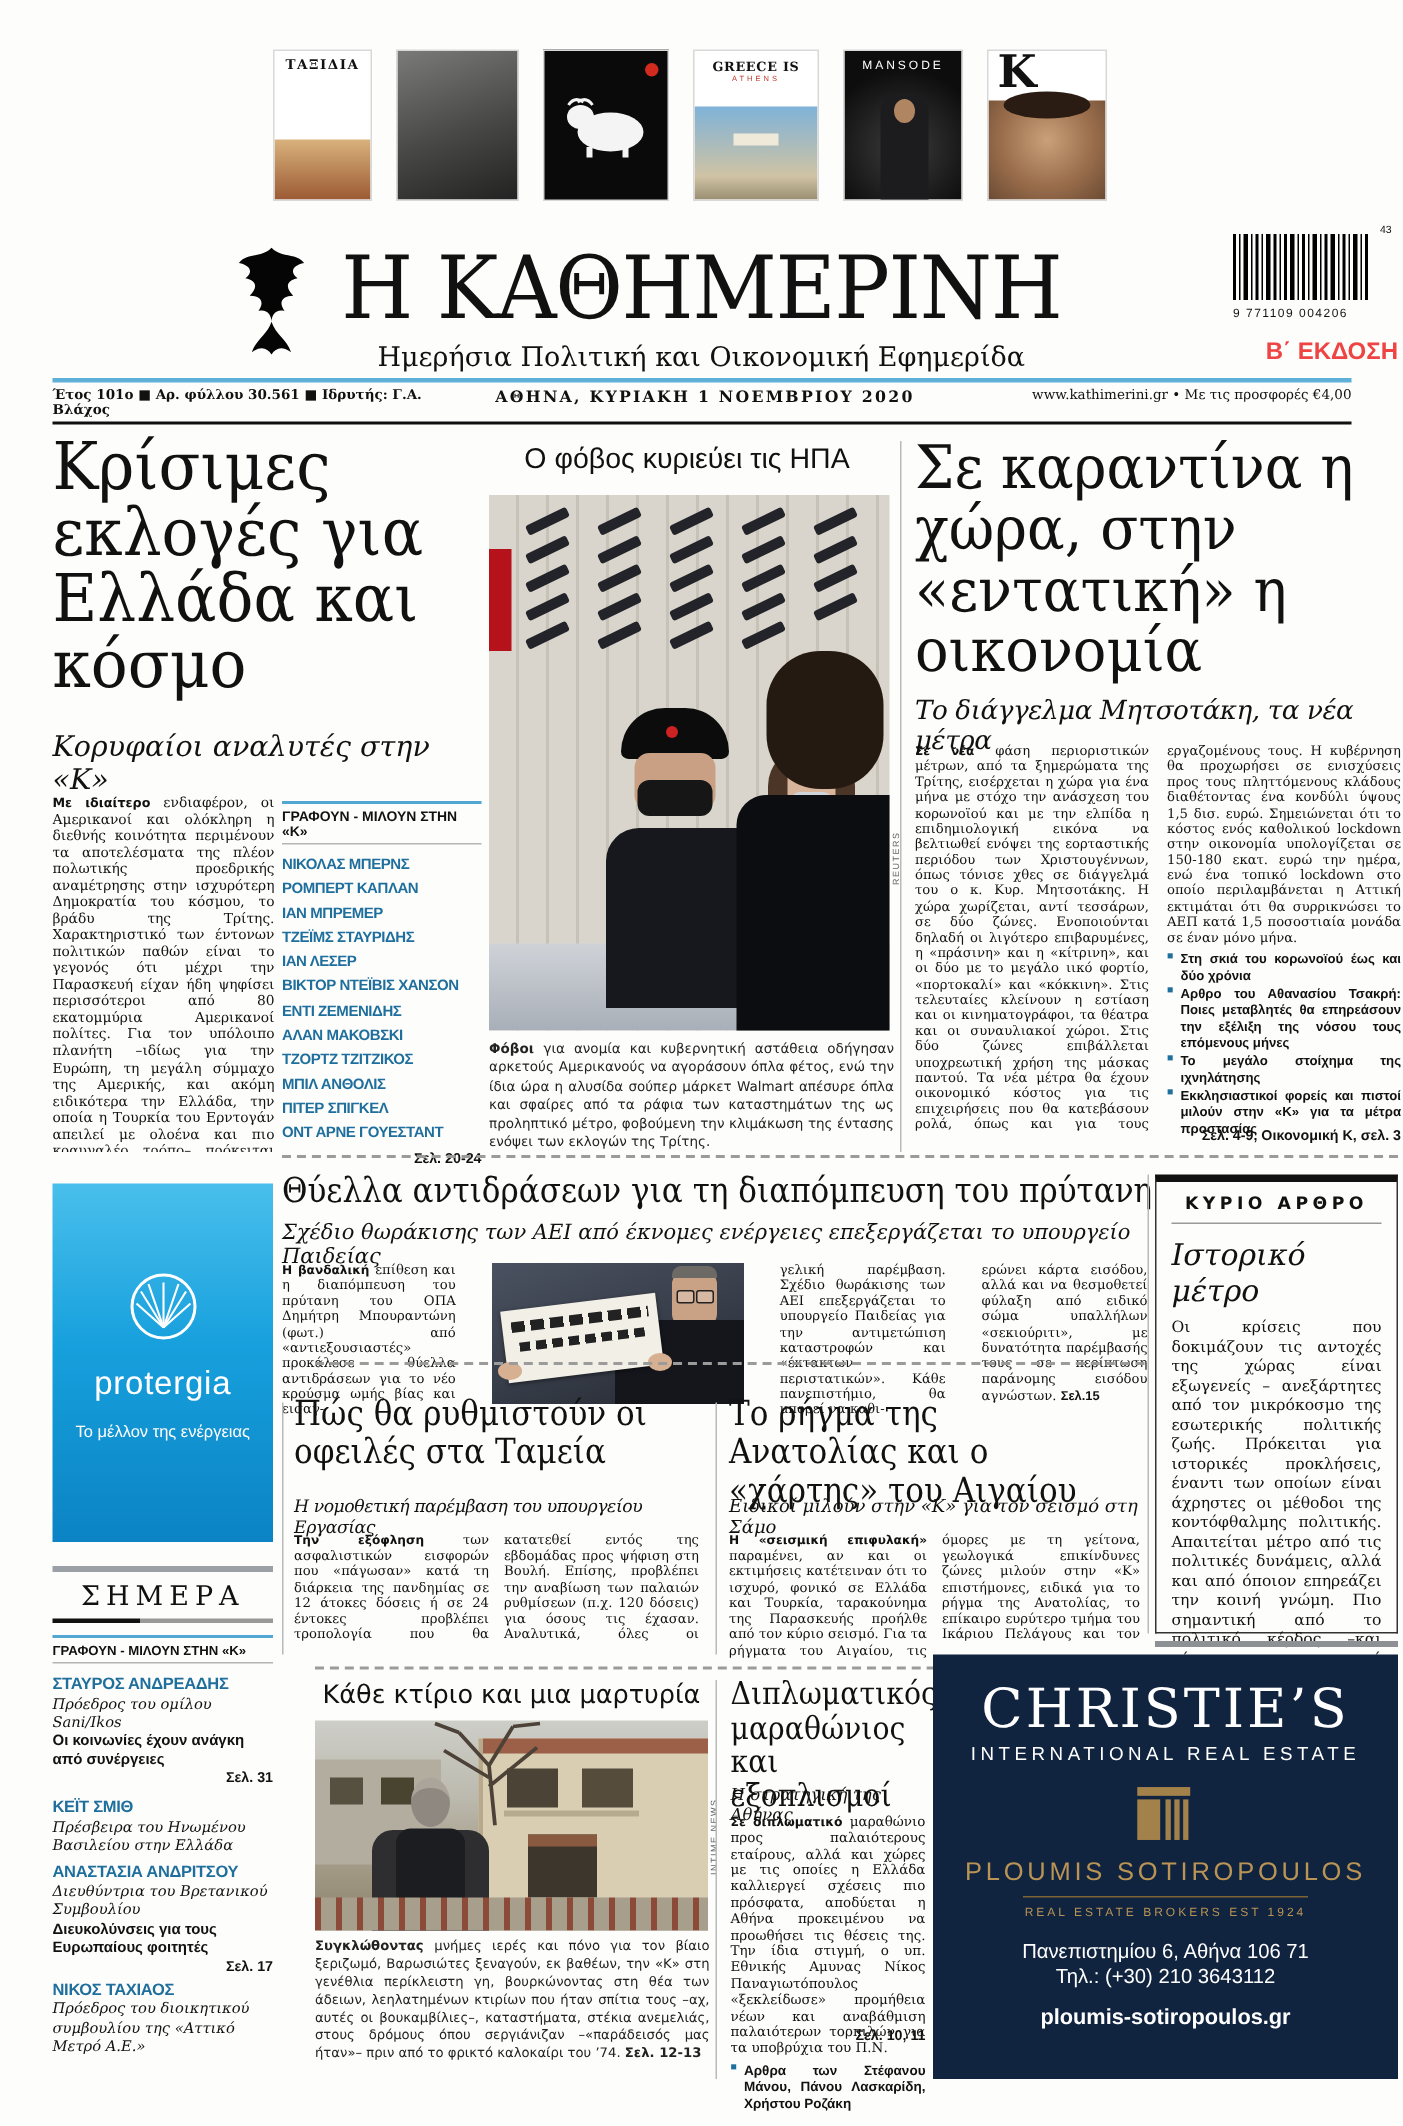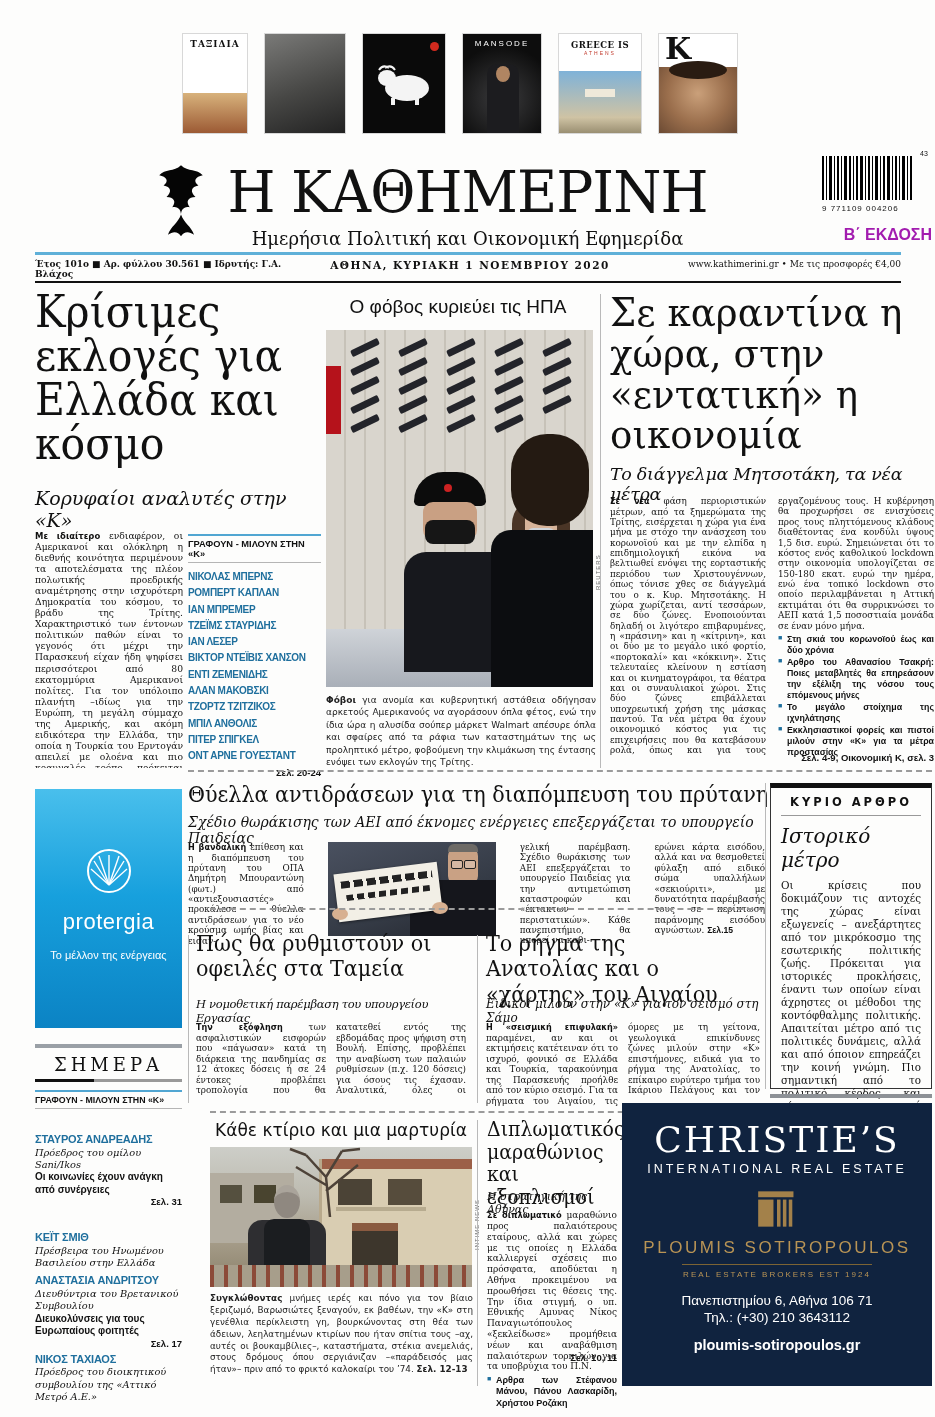--- a/index.html
+++ b/index.html
@@ -13,21 +13,21 @@
   .deck{font-style:italic;margin:0;}
   .vrule{width:1px;background:#b9b9b9;}
   .dash{border-top:2px dashed #9b9b9b;height:0;}
   .pgref{font-weight:bold;font-family:"Liberation Sans",sans-serif;}
   
   #strip{left:182px;top:33px;width:505px;height:101px;display:flex;gap:16px;}
   .cov{height:101px;position:relative;border:1px solid #d8d8d8;box-sizing:border-box;overflow:hidden;flex:none;}
   
   #title{left:0;top:158px;width:935px;text-align:center;font-size:58px;letter-spacing:-1px;transform:scaleX(.95);}
   #subtitle{left:0;top:228px;width:935px;text-align:center;font-size:18px;}
-  #edition{left:700px;top:226px;width:232px;text-align:right;font-weight:bold;font-size:16px;color:#a21caf;}
+  #edition{left:700px;top:226px;width:232px;text-align:right;font-weight:bold;font-size:16px;color:#ef4444;}
   #bluerule{left:35px;top:252px;width:866px;height:3px;background:#5fb0d8;}
   #blackrule{left:35px;top:281px;width:866px;height:2px;background:#111;}
   .dl{top:259px;font-size:9.5px;}
   
   #llh{left:35px;top:290px;width:290px;font-size:44px;line-height:1.0;transform:scaleX(.93);}
   #lld{left:35px;top:487px;width:290px;font-size:19px;}
   #llb{left:35px;top:530px;width:148px;height:238px;font-size:9.2px;line-height:1.2;overflow:hidden;}
   
   #wbox{left:188px;top:534px;width:133px;}
   .kickhead{border-top:2px solid #51a6d2;border-bottom:1px solid #b5b5b5;font-weight:bold;
@@ -110,21 +110,21 @@
   #prot .ptag{font-size:11px;margin-top:14px;font-family:"Liberation Sans",sans-serif;}
   #grayrule1{left:35px;top:1044px;width:147px;height:4px;background:#9aa0a6;}
   #simera{left:35px;top:1054px;width:147px;}
   #simera .shead{text-align:center;font-size:18px;letter-spacing:4px;padding-bottom:4px;
                  border-bottom:3px solid;border-image:linear-gradient(90deg,#111 40%,#999 40%) 1;}
   .sname{font-family:"Liberation Sans",sans-serif;font-weight:bold;font-size:11px;letter-spacing:-.2px;
          color:#1f6f9d;line-height:1.25;}
   .srole{font-style:italic;font-size:9.8px;line-height:1.25;}
   .stitle{font-family:"Liberation Sans",sans-serif;font-weight:bold;font-size:10px;line-height:1.25;color:#111;}
   .spage{text-align:right;font-weight:bold;font-size:9.5px;font-family:"Liberation Sans",sans-serif;}
-  .sblock{margin-top:24px;}
+  .sblock{margin-top:8px;}
   .shl{font-family:"DejaVu Sans",sans-serif;font-weight:bold;font-size:12px;line-height:1.2;color:#111;}
 </style>
 </head>
 <body>
 
 <div id="strip" class="abs">
   <div class="cov" style="width:66px;background:#fff;">
     <div style="text-align:center;font-size:9px;font-weight:bold;letter-spacing:1px;margin-top:5px;">ΤΑΞΙΔΙΑ</div>
     <div style="position:absolute;bottom:0;left:0;right:0;height:40px;background:linear-gradient(180deg,#d8b27c,#9c5a34);"></div>
   </div>
@@ -132,31 +132,31 @@
   <div class="cov" style="width:84px;background:#0a0a0a;">
     <svg width="60" height="44" viewBox="0 0 60 44" style="position:absolute;left:12px;top:28px;">
       <ellipse cx="32" cy="26" rx="22" ry="13" fill="#f4f4f4"></ellipse>
       <ellipse cx="12" cy="16" rx="9" ry="8" fill="#f4f4f4"></ellipse>
       <path d="M4 8 Q8 2 14 6 M20 8 Q16 2 10 6" stroke="#f4f4f4" stroke-width="2" fill="none"></path>
       <rect x="16" y="36" width="4" height="7" fill="#f4f4f4"></rect>
         <rect x="40" y="36" width="4" height="7" fill="#f4f4f4"></rect>
     </svg>
     <div style="position:absolute;right:6px;top:8px;width:9px;height:9px;border-radius:50%;background:#d22a1e;"></div>
   </div>
-  <div class="cov" style="width:80px;background:radial-gradient(circle at 50% 65%,#3c3c3e 0%,#0d0d0d 70%);">
-    <div style="text-align:center;color:#fff;font-size:8px;letter-spacing:2px;margin-top:5px;" class="lib">MANSODE</div>
-    <div style="position:absolute;left:24px;top:30px;width:32px;height:70px;background:#1c1c1f;border-radius:10px 10px 0 0;">
-      <div style="width:14px;height:16px;background:#b08562;border-radius:50%;margin:2px auto 0;"></div>
-    </div>
-  </div>
   <div class="cov" style="width:84px;background:#fff;">
     <div style="text-align:center;font-size:8.5px;font-weight:bold;letter-spacing:.5px;margin-top:6px;">GREECE IS</div>
     <div style="text-align:center;font-size:5px;color:#c0392b;letter-spacing:2px;" class="lib">ATHENS</div>
     <div style="position:absolute;bottom:0;left:0;right:0;height:62px;background:linear-gradient(180deg,#7fb2d8 0%,#c9c2a8 70%,#8f8succ870 100%);background:linear-gradient(180deg,#7fb2d8 0%,#cfc3a4 75%,#9a8f72 100%);">
       <div style="position:absolute;left:26px;top:18px;width:30px;height:8px;background:#efe9da;"></div>
+    </div>
+  </div>
+  <div class="cov" style="width:80px;background:radial-gradient(circle at 50% 65%,#3c3c3e 0%,#0d0d0d 70%);">
+    <div style="text-align:center;color:#fff;font-size:8px;letter-spacing:2px;margin-top:5px;" class="lib">MANSODE</div>
+    <div style="position:absolute;left:24px;top:30px;width:32px;height:70px;background:#1c1c1f;border-radius:10px 10px 0 0;">
+      <div style="width:14px;height:16px;background:#b08562;border-radius:50%;margin:2px auto 0;"></div>
     </div>
   </div>
   <div class="cov" style="width:80px;background:#fff;">
     <div style="font-size:30px;font-weight:bold;margin:0 0 0 6px;line-height:30px;">K</div>
     <div style="position:absolute;bottom:0;left:0;right:0;height:66px;background:radial-gradient(circle at 50% 40%,#caa07a 0%,#9a6e4c 55%,#6b4a33 100%);">
       <div style="position:absolute;top:-6px;left:10px;right:10px;height:18px;background:#2a1c12;border-radius:50%;"></div>
     </div>
   </div>
 </div>
 

